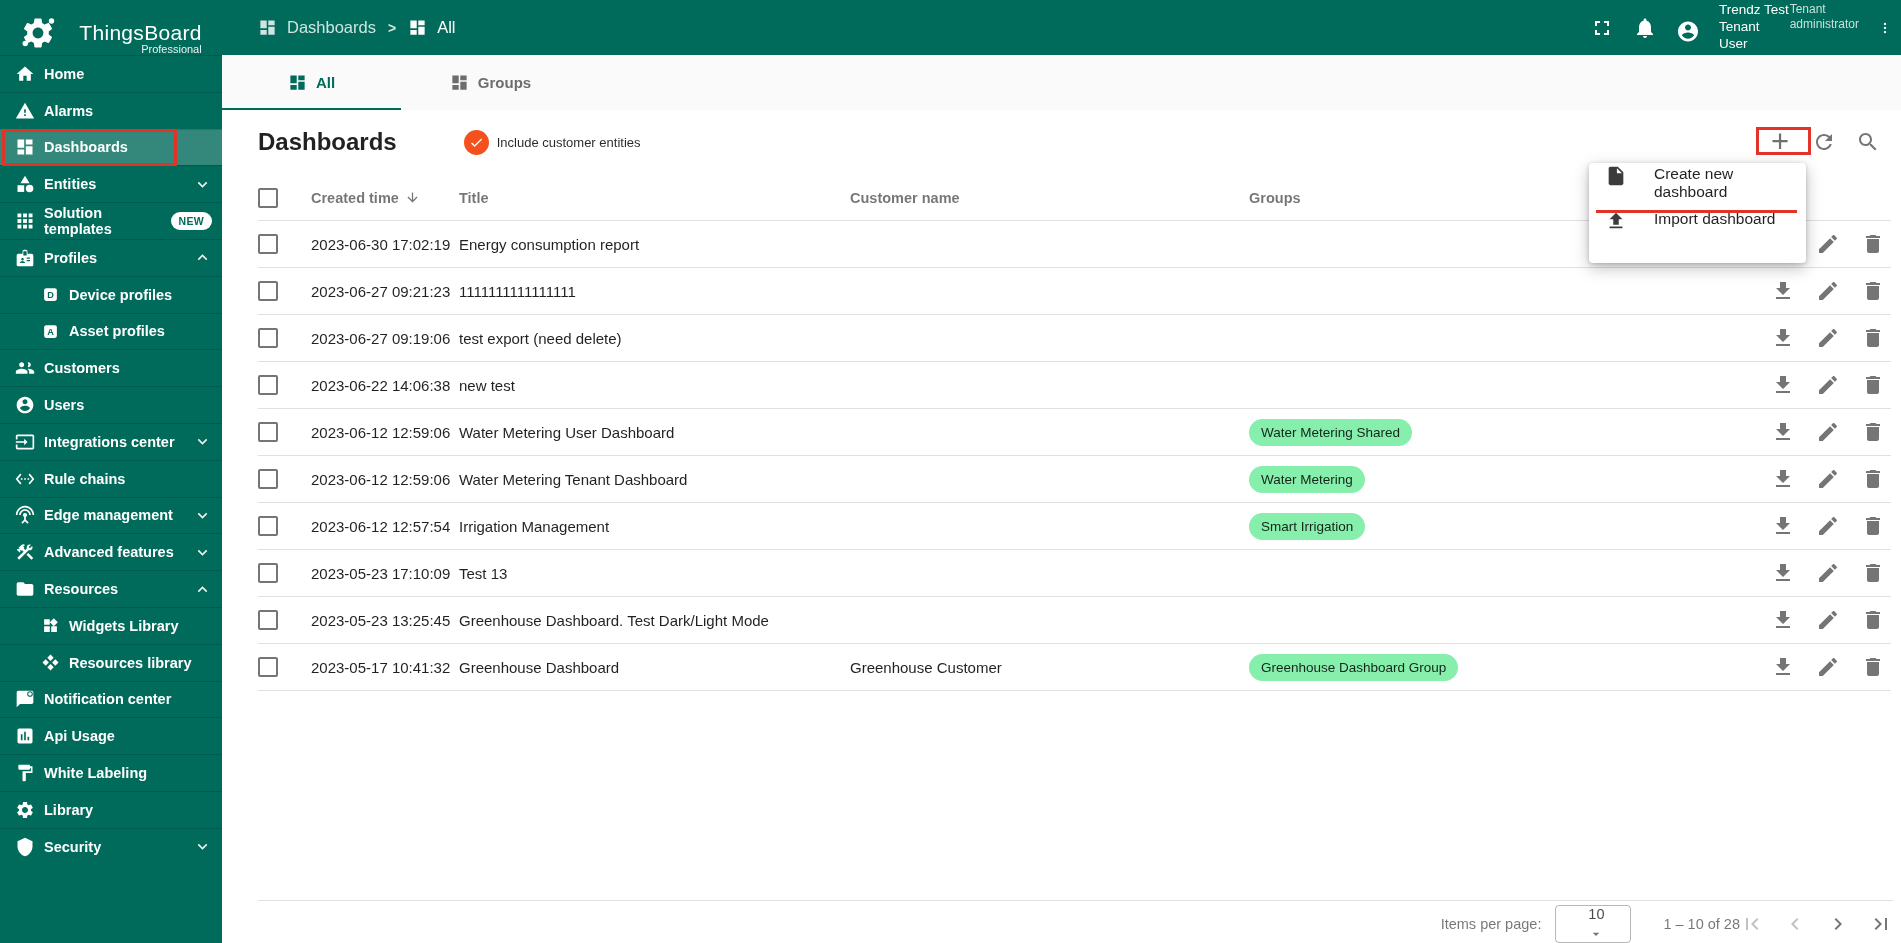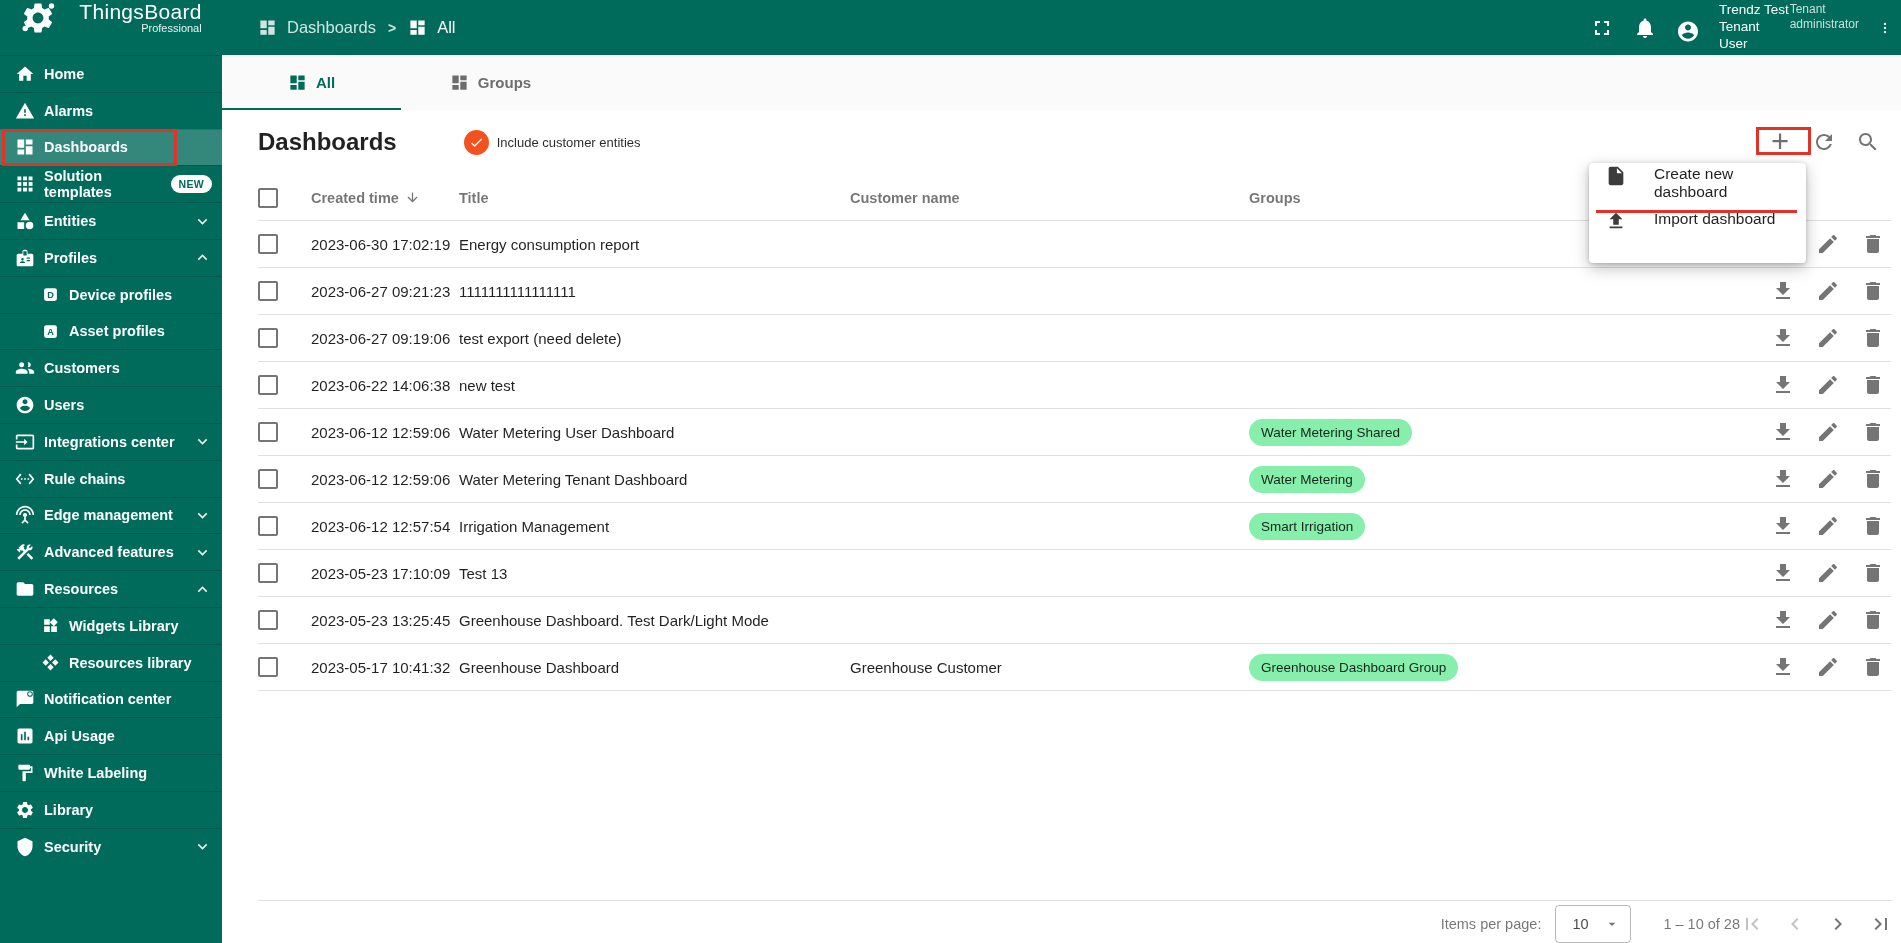--- a/index.html
+++ b/index.html
@@ -1,21 +1,21 @@
 <!DOCTYPE html>
 <html><head>
 <meta charset="utf-8">
 <style>
   * { margin:0; padding:0; box-sizing:border-box; }
   html,body { width:1901px; height:943px; overflow:hidden; background:#fff;
     font-family:"Liberation Sans","DejaVu Sans",sans-serif; }
 
   
   .sidebar { position:absolute; left:0; top:0; width:222px; height:943px; background:#006b5b; z-index:3; }
-  .logo { height:55px; display:flex; align-items:flex-start; justify-content:center; gap:23px; color:#fff; }
+  .logo { height:55px; display:flex; align-items:flex-end; justify-content:center; gap:23px; color:#fff; }
   .logo-glyph svg { width:36px; height:36px; fill:#fff; }
   .logo-text { display:flex; flex-direction:column; }
   .logo-title { font-size:21px; font-weight:500; letter-spacing:.3px; }
   .logo-sub { font-size:11px; align-self:flex-end; margin-top:-2px; opacity:.92; }
   .side-item { height:36.8px; display:flex; align-items:center; padding:0 10px 0 15px; gap:9px;
     color:#fff; font-size:14.5px; font-weight:600; border-top:1px solid rgba(0,0,0,.14); cursor:pointer; }
   .side-item.active { background:rgba(255,255,255,.2); }
   .side-item.indent { padding-left:40px; }
   .si-icon { width:20px; height:20px; display:flex; align-items:center; justify-content:center; flex:0 0 auto; }
   .si-icon svg { width:20px; height:20px; fill:#fff; }
@@ -95,21 +95,21 @@
   .menu-item { height:45px; display:flex; padding:0 16px; gap:27px;
     font-size:15.5px; color:rgba(0,0,0,.87); cursor:pointer; }
   .menu-item svg { width:22px; height:22px; fill:#3c3c3c; }
   .annot-menu-line { left:7px; top:47px; width:201px; height:0; border:none; border-top:3.5px solid #e23328; }
 
   
   .pager { position:absolute; left:36px; width:1635px; top:790px; height:46px; border-top:1px solid rgba(0,0,0,.12);
     display:flex; align-items:center; justify-content:flex-end; color:rgba(0,0,0,.54); font-size:14.5px; }
   .ipp-box { width:76px; height:38px; border:1px solid rgba(0,0,0,.28); border-radius:4px; margin:0 32px 0 14px;
     display:flex; align-items:center; justify-content:space-between; padding:0 10px 0 16px;
-    color:rgba(0,0,0,.72); cursor:pointer; }
+    color:rgba(0,0,0,.72); cursor:pointer;flex-direction:column; }
   .ipp-box svg { width:16px; height:16px; fill:rgba(0,0,0,.54); }
   .pg-range { }
   .pg-nav { display:flex; gap:19px; }
   .pg-btn { width:24px; height:24px; cursor:pointer; }
   .pg-btn svg { width:24px; height:24px; fill:rgba(0,0,0,.54); }
   .pg-btn.disabled svg { fill:rgba(0,0,0,.24); }
 </style>
 </head>
 <body>
 
@@ -146,50 +146,50 @@
         <span class="si-icon">
           <svg viewBox="0 0 24 24">
             <path d="M3 13h8V3H3v10zm0 8h8v-6H3v6zm10 0h8V11h-8v10zm0-18v6h8V3h-8z"></path>
           </svg>
         </span>
         <span class="si-label">Dashboards</span>
       </div>
       <div class="side-item">
         <span class="si-icon">
           <svg viewBox="0 0 24 24">
+            <path d="M12 2l-5.5 9h11L12 2z"></path>
+            <circle cx="17.5" cy="17.5" r="4.5"></circle>
+            <rect x="3" y="13.5" width="8" height="8"></rect>
+          </svg>
+        </span>
+        <span class="si-label">Entities</span>
+        <span class="si-chev">
+          <svg viewBox="0 0 24 24">
+            <path d="M7.41 8.59L12 13.17l4.59-4.58L18 10l-6 6-6-6 1.41-1.41z"></path>
+          </svg>
+        </span>
+      </div>
+      <div class="side-item">
+        <span class="si-icon">
+          <svg viewBox="0 0 24 24">
             <g fill="#fff">
               <rect x="3" y="3" width="4.6" height="4.6"></rect>
               <rect x="9.7" y="3" width="4.6" height="4.6"></rect>
               <rect x="16.4" y="3" width="4.6" height="4.6"></rect>
               <rect x="3" y="9.7" width="4.6" height="4.6"></rect>
               <rect x="9.7" y="9.7" width="4.6" height="4.6"></rect>
               <rect x="16.4" y="9.7" width="4.6" height="4.6"></rect>
               <rect x="3" y="16.4" width="4.6" height="4.6"></rect>
               <rect x="9.7" y="16.4" width="4.6" height="4.6"></rect>
               <rect x="16.4" y="16.4" width="4.6" height="4.6"></rect>
             </g>
           </svg>
         </span>
         <span class="si-label">Solution templates</span>
         <span class="badge-new">NEW</span>
-      </div>
-      <div class="side-item">
-        <span class="si-icon">
-          <svg viewBox="0 0 24 24">
-            <path d="M12 2l-5.5 9h11L12 2z"></path>
-            <circle cx="17.5" cy="17.5" r="4.5"></circle>
-            <rect x="3" y="13.5" width="8" height="8"></rect>
-          </svg>
-        </span>
-        <span class="si-label">Entities</span>
-        <span class="si-chev">
-          <svg viewBox="0 0 24 24">
-            <path d="M7.41 8.59L12 13.17l4.59-4.58L18 10l-6 6-6-6 1.41-1.41z"></path>
-          </svg>
-        </span>
       </div>
       <div class="side-item">
         <span class="si-icon">
           <svg viewBox="0 0 24 24">
             <path d="M20 7h-5V4c0-1.1-.9-2-2-2h-2c-1.1 0-2 .9-2 2v3H4c-1.1 0-2 .9-2 2v11c0 1.1.9 2 2 2h16c1.1 0 2-.9 2-2V9c0-1.1-.9-2-2-2zM9 12c.83 0 1.5.67 1.5 1.5S9.83 15 9 15s-1.5-.67-1.5-1.5S8.17 12 9 12zm3 6H6v-.75c0-1 2-1.5 3-1.5s3 .5 3 1.5V18zm2-9h-4V4h4v5zm4 7h-4v-1.5h4V16zm0-3h-4v-1.5h4V13z"></path>
           </svg>
         </span>
         <span class="si-label">Profiles</span>
         <span class="si-chev">
           <svg viewBox="0 0 24 24">

